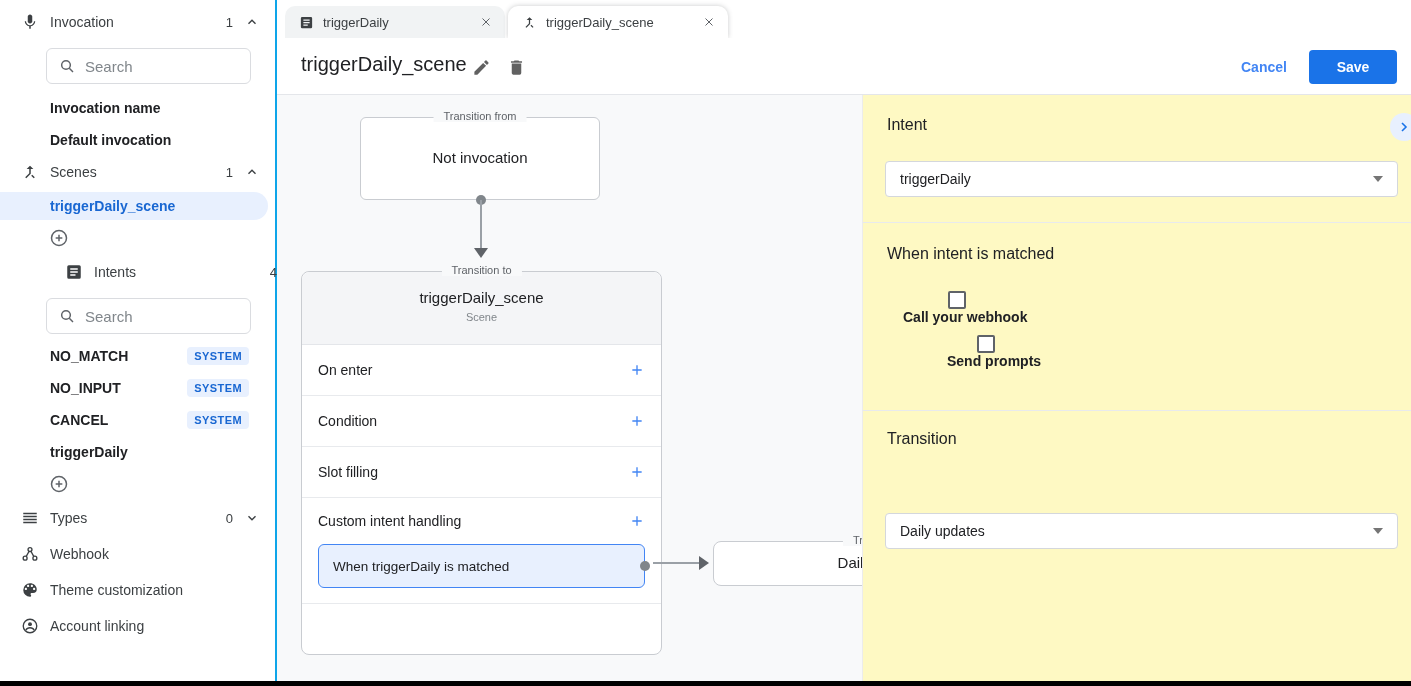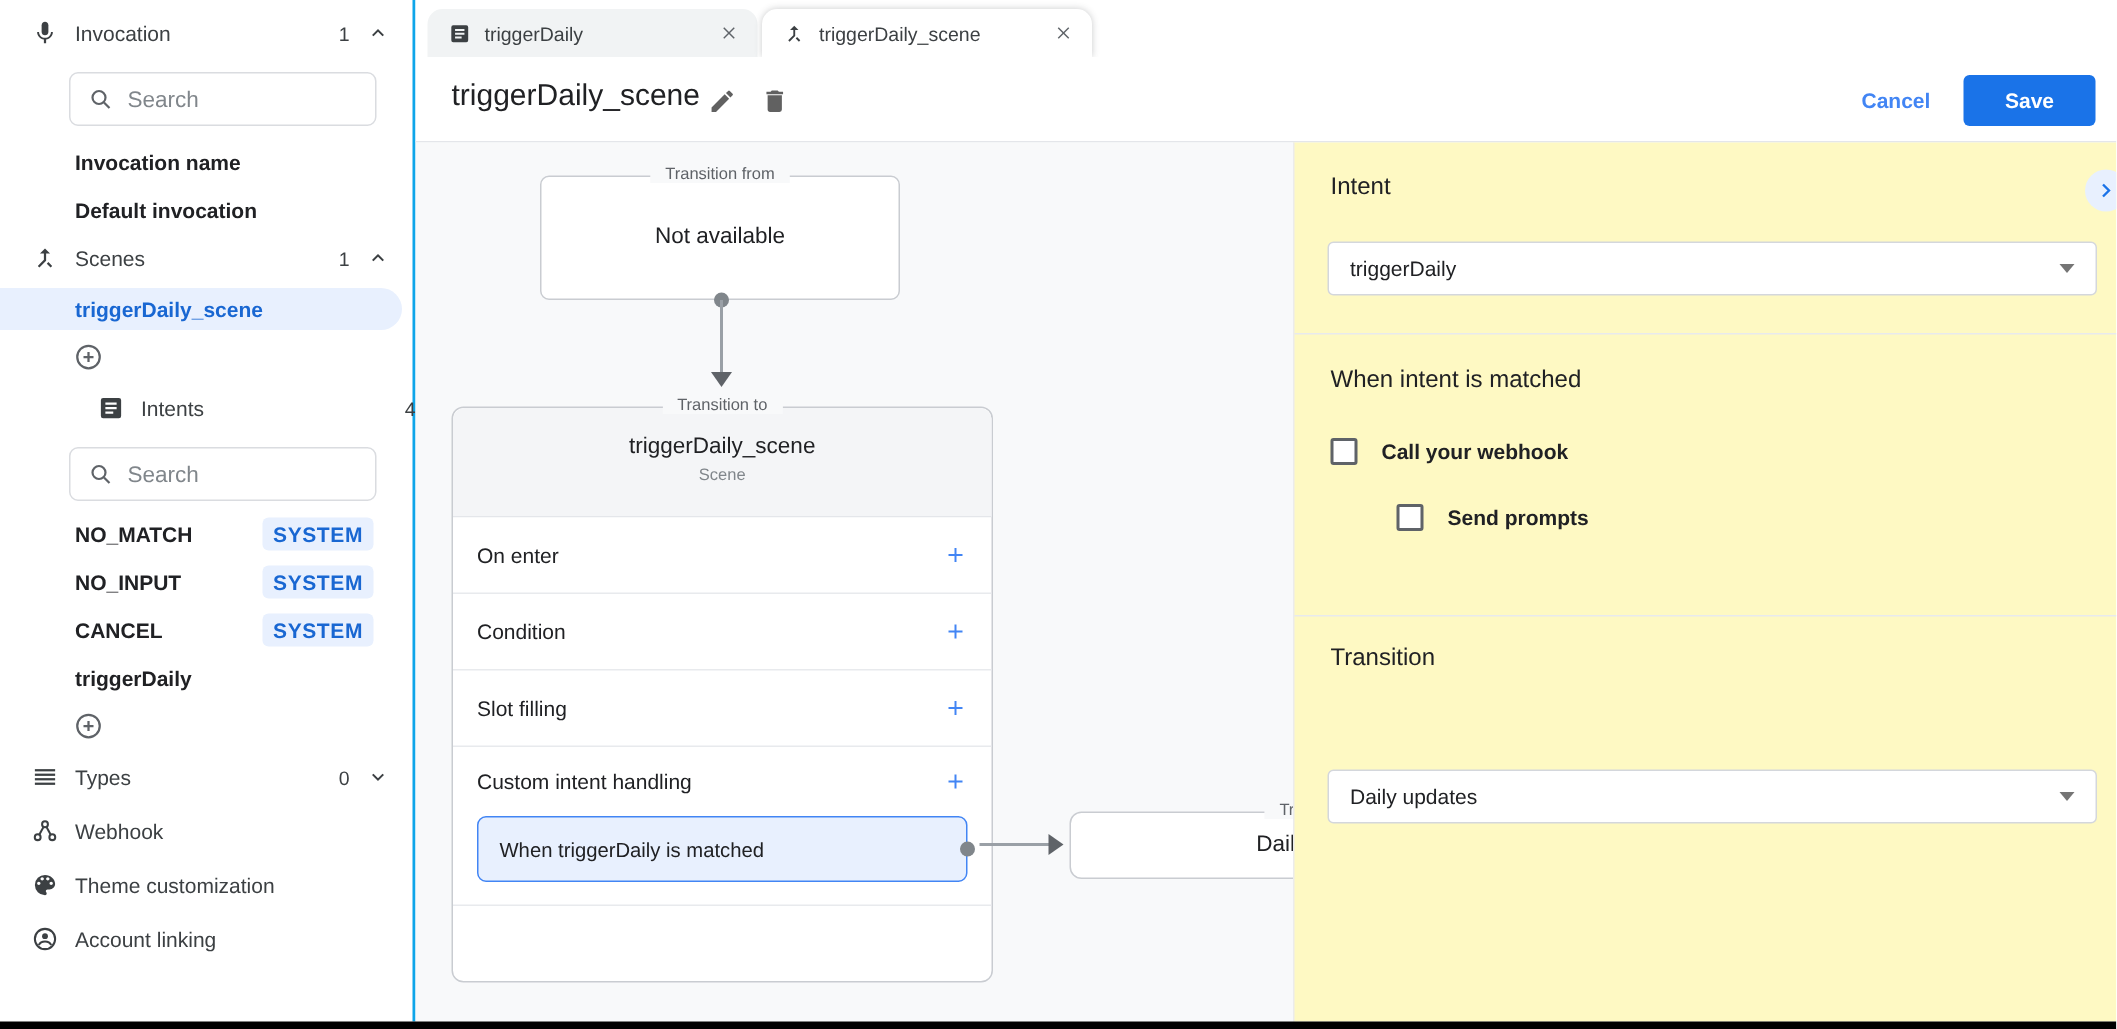--- a/index.html
+++ b/index.html
@@ -11,21 +11,21 @@
   .sb-sec { position:absolute; left:0; width:277px; height:24px; display:flex; align-items:center; padding:0 18px; color:#3c4043; font-size:14px; cursor:pointer; }
   .sb-sec .ic { width:24px; height:24px; margin-right:8px; display:flex; align-items:center; justify-content:center; flex:none; }
   .sb-sec .cnt { margin-left:auto; font-size:13px; color:#3c4043; }
   .sb-sec .chev { margin-left:12px; display:flex; align-items:center; }
   .sb-search { position:absolute; left:46px; width:205px; height:36px; border:1px solid #dadce0; border-radius:6px; display:flex; align-items:center; padding:0 12px; background:#fff; }
   .sb-search input { border:none; outline:none; font-size:15px; color:#3c4043; width:140px; margin-left:10px; font-family:"Liberation Sans",sans-serif; background:transparent; }
   .sb-search input::placeholder { color:#80868b; }
   .sb-item { position:absolute; left:50px; height:20px; font-size:14px; font-weight:bold; color:#202124; display:flex; align-items:center; cursor:pointer; }
   .sb-item-row { position:absolute; left:50px; right:26px; height:20px; display:flex; align-items:center; cursor:pointer; }
   .sb-item-row .nm { font-size:14px; font-weight:bold; color:#202124; }
-  .badge { margin-left:auto; background:#e8f0fe; color:#1967d2; font-size:14px; font-weight:bold; letter-spacing:.4px; padding:3px 7px; border-radius:4px; }
+  .badge { margin-left:auto; background:#e8f0fe; color:#1967d2; font-size:11px; font-weight:bold; letter-spacing:.4px; padding:3px 7px; border-radius:4px; }
   .sb-pill { position:absolute; left:0; width:268px; height:28px; background:#e8f0fe; border-radius:0 16px 16px 0; display:flex; align-items:center; padding-left:50px; color:#1967d2; font-size:14px; font-weight:bold; cursor:pointer; }
   .sb-plus { position:absolute; left:48px; width:22px; height:22px; display:flex; align-items:center; justify-content:center; cursor:pointer; }
 
   
   .tabbar { position:absolute; left:277px; top:0; width:1134px; height:38px; background:#fff; }
   .tab { position:absolute; top:6px; height:32px; width:220px; display:flex; align-items:center; padding:0 10px 0 14px; border-radius:10px 10px 0 0; font-size:13px; color:#3c4043; cursor:pointer; }
   .tab .ic { display:flex; margin-right:9px; }
   .tab .x { margin-left:auto; width:18px; height:18px; display:flex; align-items:center; justify-content:center; cursor:pointer; }
   .tab-inactive { left:8px; background:#f1f3f4; }
   .tab-active { left:231px; background:#fff; box-shadow:0 0 5px rgba(60,64,67,.28); }
@@ -59,21 +59,21 @@
   .ncard { position:absolute; left:436px; top:446px; width:340px; height:45px; background:#fff; border:1px solid #c9ccd1; border-radius:8px; }
   .ncard .ctr { position:absolute; top:12px; left:0; right:0; text-align:center; font-size:15px; color:#202124; white-space:nowrap; }
 
   
   .panel { position:absolute; left:862px; top:95px; width:549px; height:586px; background:#fef9c3; border-left:1px solid #ececec; }
   .collapse-btn { position:absolute; left:527px; top:18px; width:28px; height:28px; border-radius:50%; background:#e8f0fe; display:flex; align-items:center; justify-content:center; cursor:pointer; }
   .p-h { position:absolute; left:24px; font-size:16px; color:#202124; }
   .p-select { position:absolute; left:22px; width:513px; height:36px; border:1px solid #d4d7dc; border-radius:4px; display:flex; align-items:center; padding:0 14px; font-size:14px; color:#202124; cursor:pointer; background:#fff; }
   .caret { margin-left:auto; width:0; height:0; border-left:5px solid transparent; border-right:5px solid transparent; border-top:6px solid #757575; }
   .p-div { position:absolute; left:0; width:549px; border-bottom:1px solid #e8eaed; }
-  .p-check { position:absolute; left:24px; height:20px; display:flex; align-items:center; cursor:pointer; }
+  .p-check { position:absolute; left:24px; height:20px; display:flex; align-items:center; cursor:pointer;flex-direction:column; }
   .cbox { width:18px; height:18px; border:2px solid #5f6368; border-radius:2px; background:#fff; flex:none; }
   .p-check .lb { margin-left:16px; font-size:14px; font-weight:bold; color:#202124; }
   .p-desc { position:absolute; left:24px; top:360px; width:508px; font-size:13px; color:#5f6368; line-height:19px; }
 
   .bottombar { position:absolute; left:0; top:681px; width:1411px; height:5px; background:#000; }
   svg { display:block; }
 </style>
 </head>
 <body>
 
@@ -281,21 +281,21 @@
         </svg>
     </div>
     <div class="cancel-btn">Cancel</div>
     <button class="save-btn">Save</button>
   </div>
 
   <div class="canvas">
 
     <div class="fbox">
       <span class="node-lbl">Transition from</span>
-      <div class="ctr">Not available</div>
+      <div class="ctr">Not invocation</div>
     </div>
 
     <div class="cdot" style="left:199px;top:100px;"></div>
     <div class="vline"></div>
     <div class="ah-down"></div>
 
     <div class="scard">
       <span class="node-lbl">Transition to</span>
       <div class="shead">
         <div class="t">triggerDaily_scene</div>

